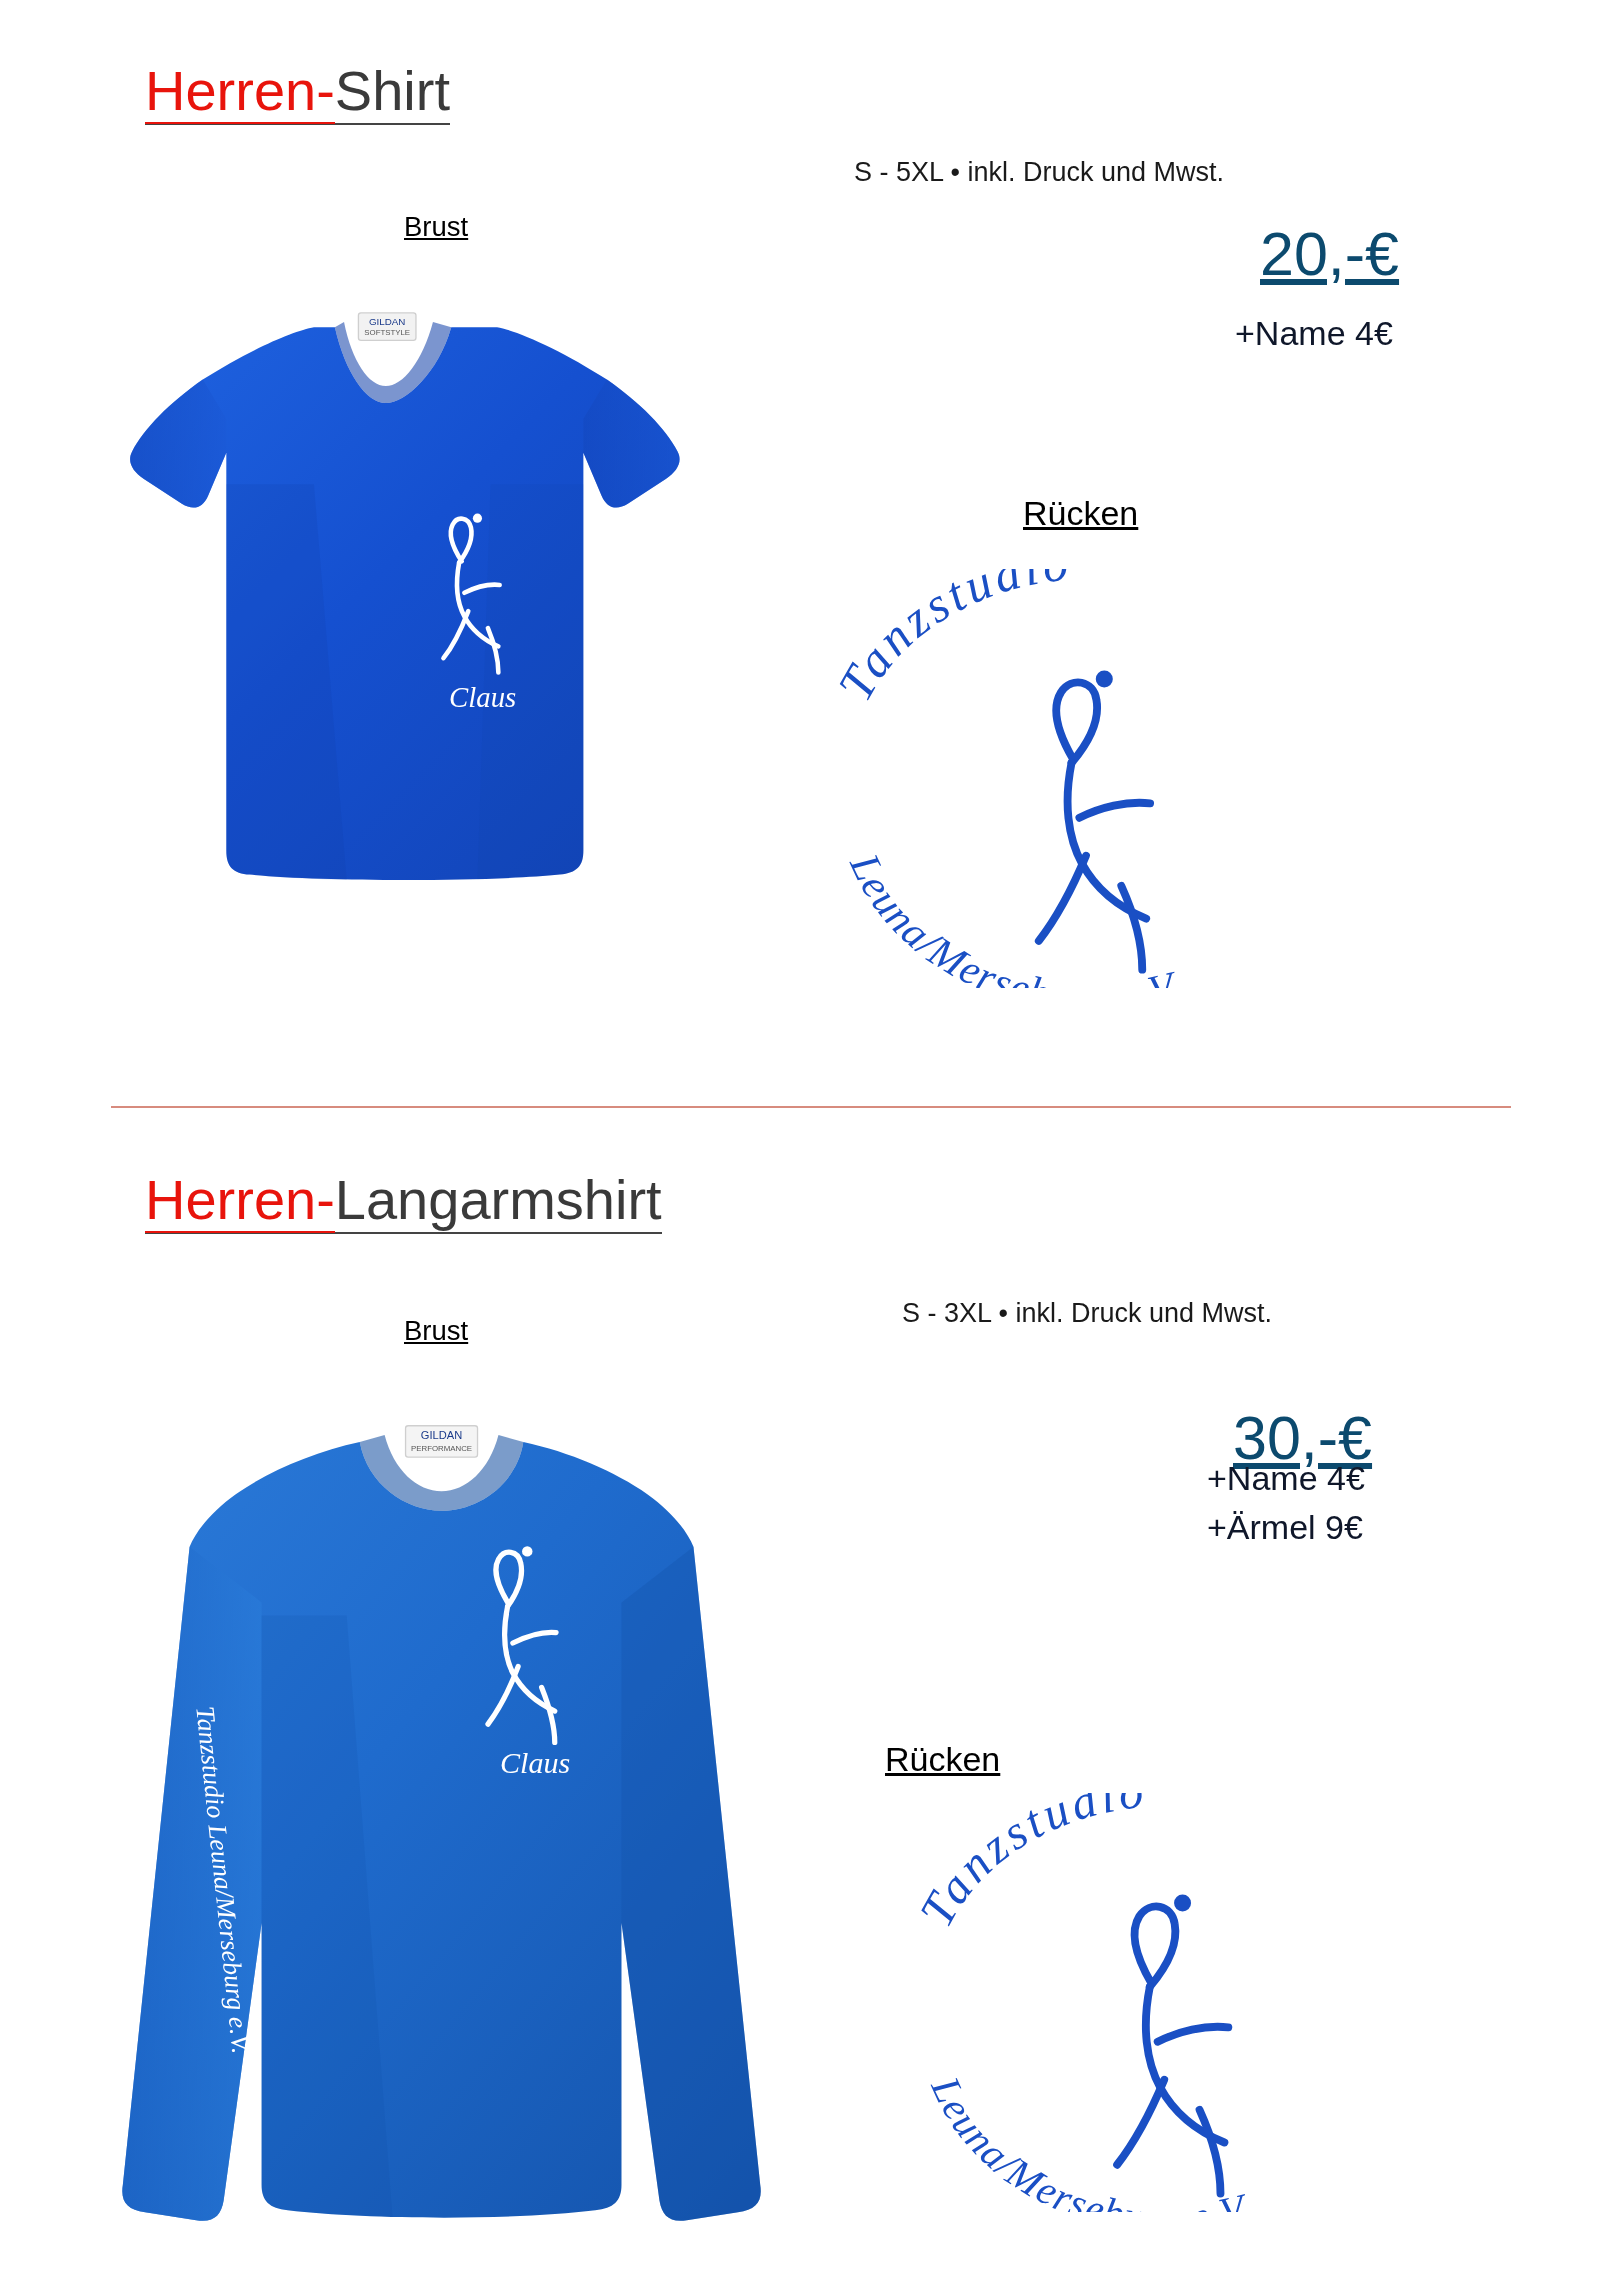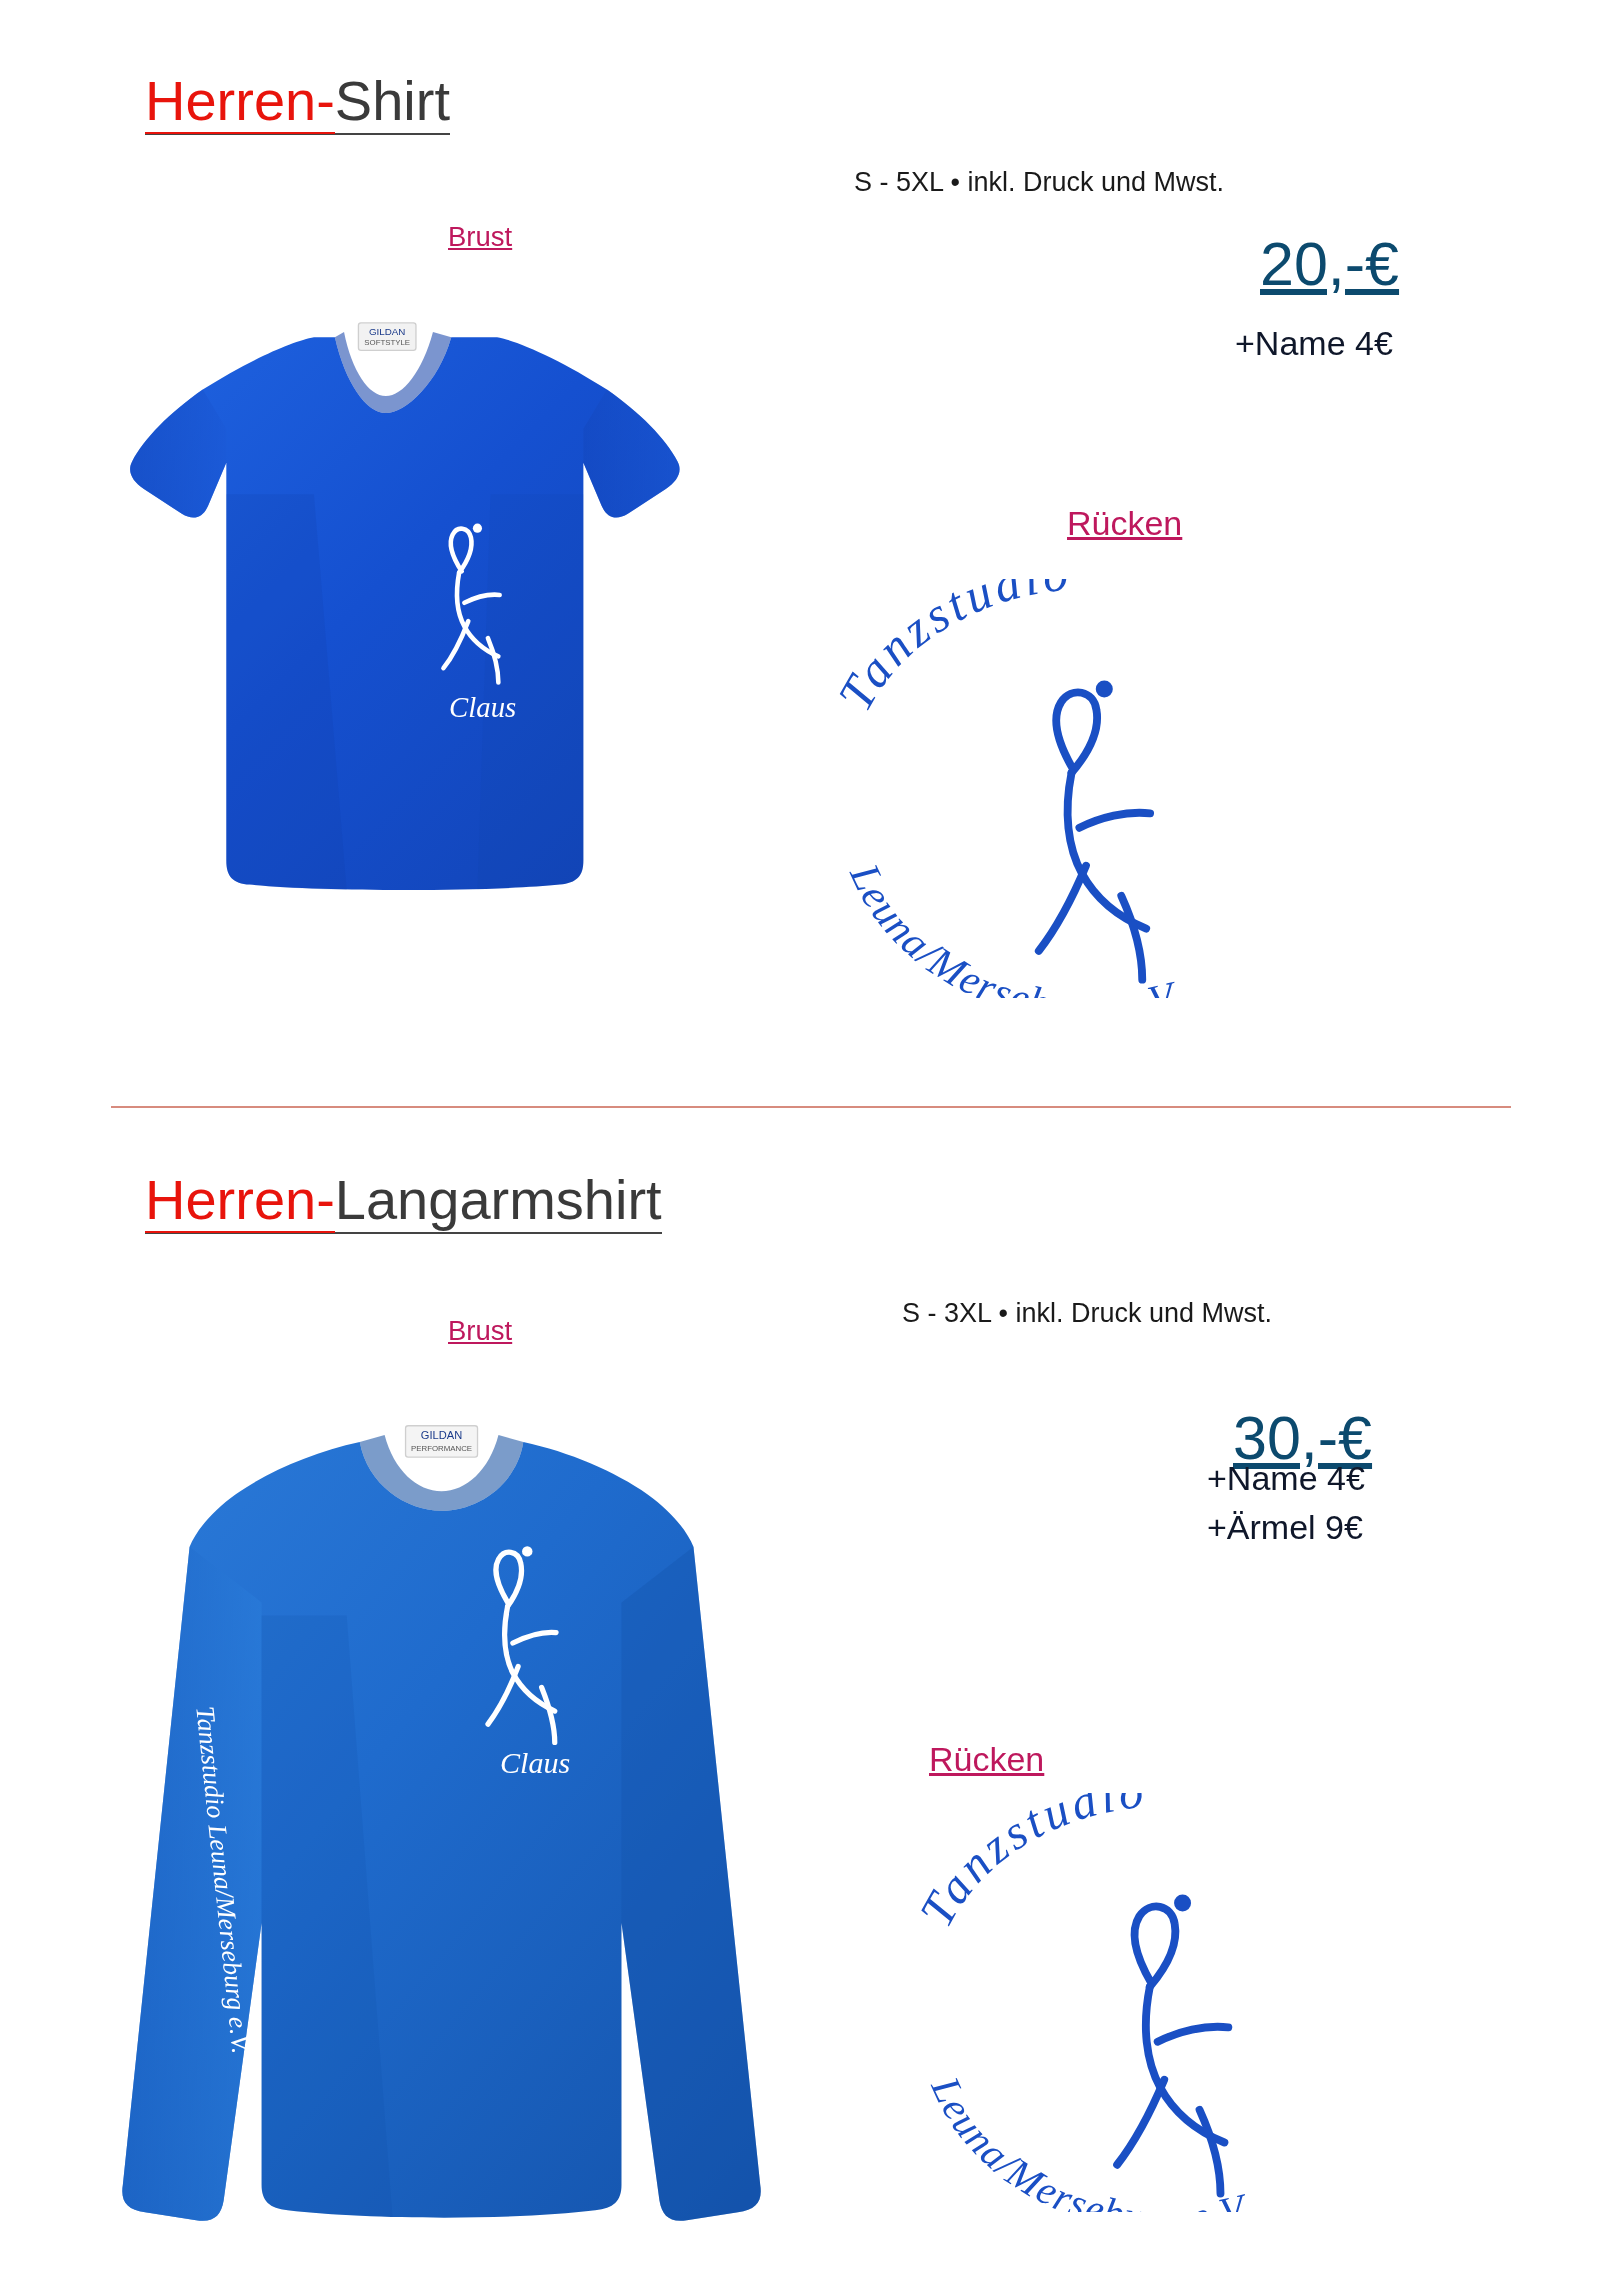--- a/index.html
+++ b/index.html
@@ -12,21 +12,21 @@
   }
   .page {
     position: relative;
     width: 1623px;
     height: 2295px;
     background: #fff;
   }
 
   
   .section { position: absolute; left: 0; width: 1623px; }
-  #section-shirt { top: 10px; height: 1112px; }
+  #section-shirt { top: 0; height: 1112px; }
   #section-longsleeve { top: 1112px; height: 1183px; }
 
   .divider {
     position: absolute;
     left: 111px;
     width: 1400px;
     height: 2px;
     background: #d78b7e;
     top: 1106px;
   }
@@ -42,25 +42,24 @@
     padding-bottom: 2.6px;
   }
   .title .red { color: #e8140c; border-bottom: 2.6px solid #e8140c; }
   .title .dark { color: #3a3a3a; }
   #title-shirt { left: 145px; top: 62px; }
   #title-longsleeve { left: 145px; top: 1171px; }
 
   
   .label-red {
     position: absolute;
-    color: #be185d;
+    color: #000000;
     font-size: 27.5px;
     text-decoration: underline;
     white-space: nowrap;
-    margin-left: 44px;
   }
   #label-brust-1 { left: 404px; top: 211px; }
   #label-ruecken-1 { left: 1023px; top: 494px; font-size: 34px; }
 
   
   .sizeline {
     position: absolute;
     font-size: 27px;
     color: #1a1a1a;
     white-space: nowrap;

